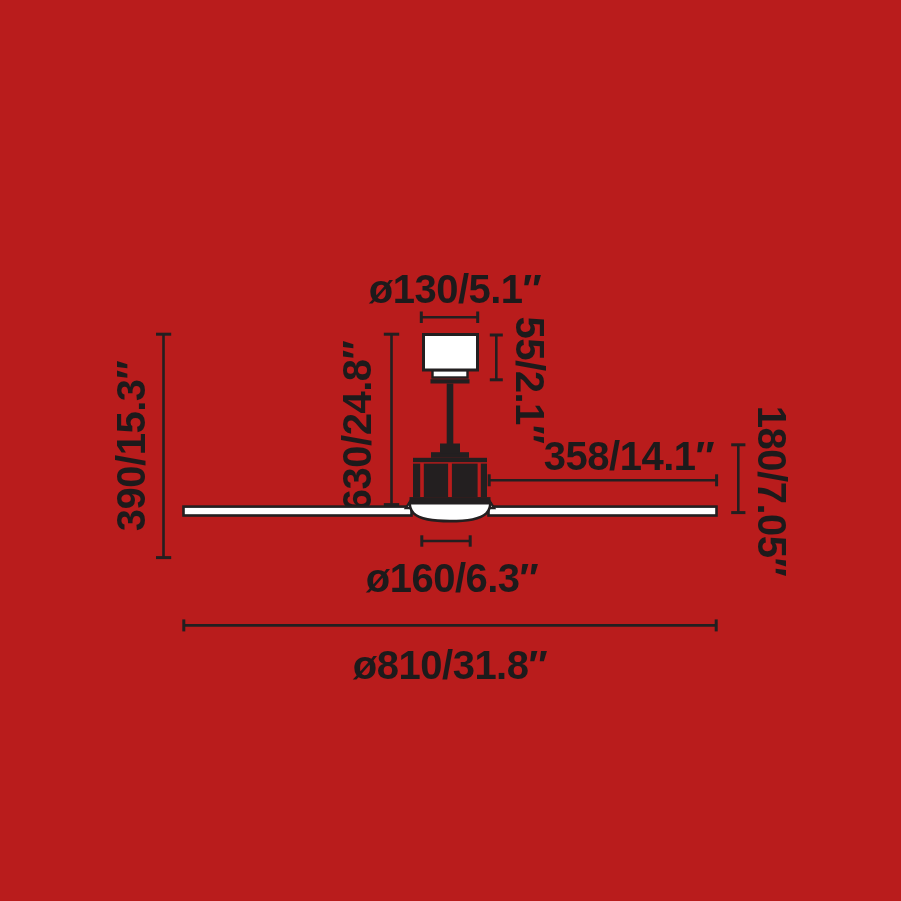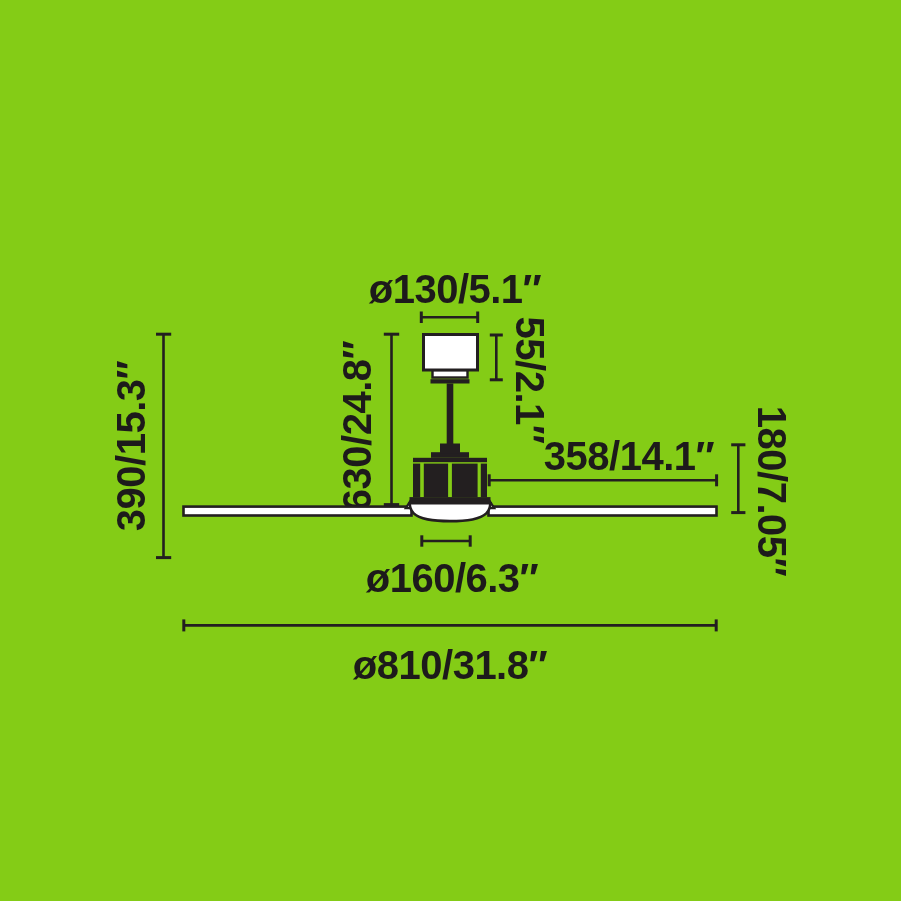--- a/index.html
+++ b/index.html
@@ -1,16 +1,16 @@
 <!DOCTYPE html>
 <html><head>
 <meta charset="utf-8">
 <style>
   html,body{margin:0;padding:0;background:#ffffff;}
-  .stage{width:901px;height:901px;position:relative;background:#84cc16;overflow:hidden;}
+  .stage{width:901px;height:901px;position:relative;background:#b91c1c;overflow:hidden;}
   svg{display:block;}
   .dimtxt{
     font-family:"Liberation Sans", sans-serif;
     font-weight:bold;
     font-size:40px;
     fill:#1d1a1b;
     letter-spacing:-0.5px;
   }
   .ln{stroke:#231f20;stroke-width:2.6;fill:none;}
   .cap{stroke:#231f20;stroke-width:3;fill:none;}

